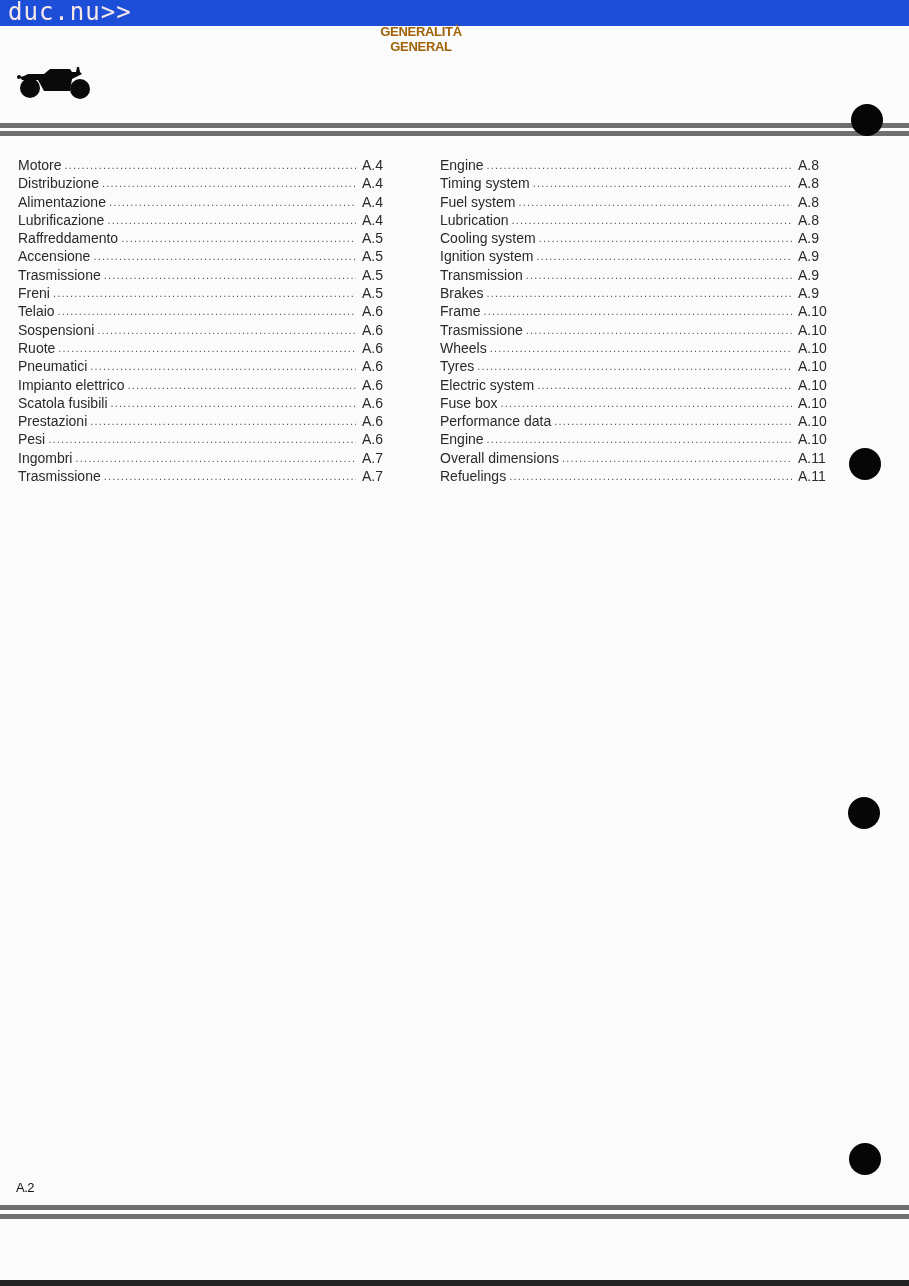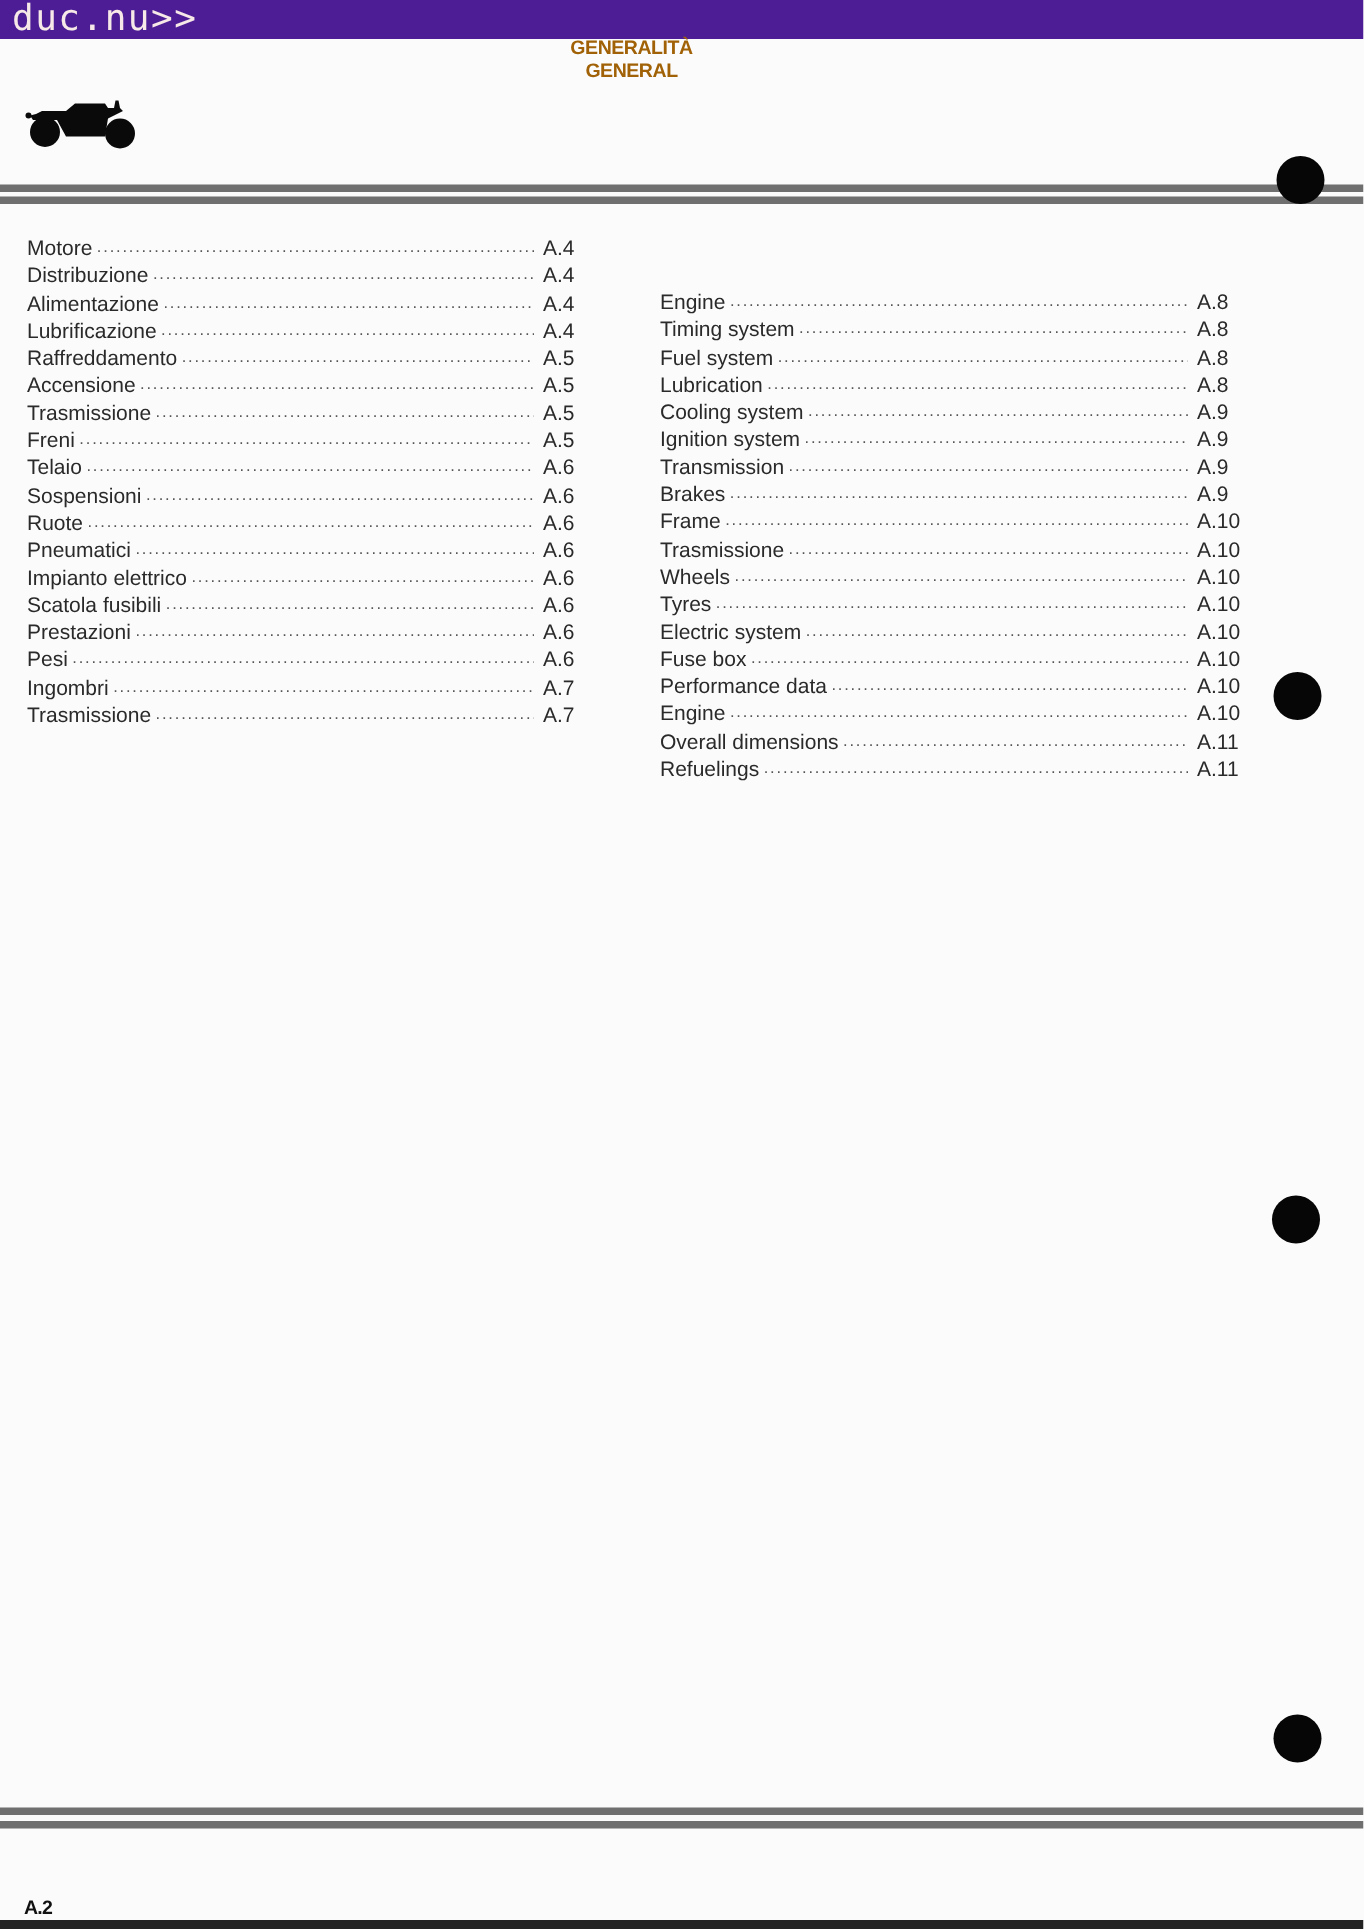--- a/index.html
+++ b/index.html
@@ -4,21 +4,21 @@
   <style>
     html, body { margin: 0; padding: 0; }
     body {
       width: 909px; height: 1286px; position: relative; overflow: hidden;
       background: #fbfbfb;
       font-family: "DejaVu Sans", sans-serif;
       color: #1a1a1a;
     }
     .topbar {
       position: absolute; left: 0; top: 0; width: 909px; height: 26px;
-      background: #4c1d95;
+      background: #1d4ed8;
     }
     .brand {
       position: absolute; left: 8px; top: -2px;
       font-family: "DejaVu Sans Mono", monospace;
       font-size: 24px; letter-spacing: 1px;
       color: #f7e9e7;
       line-height: 28px;
     }
     .title-block {
       position: absolute; left: 340px; top: 24px; width: 162px;
@@ -49,23 +49,23 @@
     .toc-label { flex: 0 0 auto; padding-right: 3px; }
     .toc-dots {
       flex: 1 1 auto; overflow: hidden; color: #555;
       font-size: 11px; letter-spacing: 1.2px;
     }
     .toc-dots::before {
       content: "................................................................................................................................";
     }
     .toc-page { flex: 0 0 auto; padding-left: 6px; width: 28px; }
     .page-num {
-      position: absolute; left: 16px; top: 1264px;
+      position: absolute; left: 16px; top: 1180px;
       font-family: "Liberation Sans", sans-serif;
-      font-weight: bold; font-size: 13px; color: #111;
+      font-weight: normal; font-size: 13px; color: #111;
       letter-spacing: -0.5px;
     }
     .bottom-edge {
       position: absolute; left: 0; top: 1280px; width: 909px; height: 6px; background: #222;
     }
   </style>
 </head>
 <body>
 
 <div class="topbar">
@@ -178,21 +178,21 @@
       <span class="toc-dots"></span>
       <span class="toc-page">A.7</span>
     </div>
   <div class="toc-row">
       <span class="toc-label">Trasmissione</span>
       <span class="toc-dots"></span>
       <span class="toc-page">A.7</span>
     </div>
 </div>
 
-<div class="toc" style="left:440px; width:386px;margin-top:36px;">
+<div class="toc" style="left:440px; width:386px;">
   <div class="toc-row">
       <span class="toc-label">Engine</span>
       <span class="toc-dots"></span>
       <span class="toc-page">A.8</span>
     </div>
   <div class="toc-row">
       <span class="toc-label">Timing system</span>
       <span class="toc-dots"></span>
       <span class="toc-page">A.8</span>
     </div>

